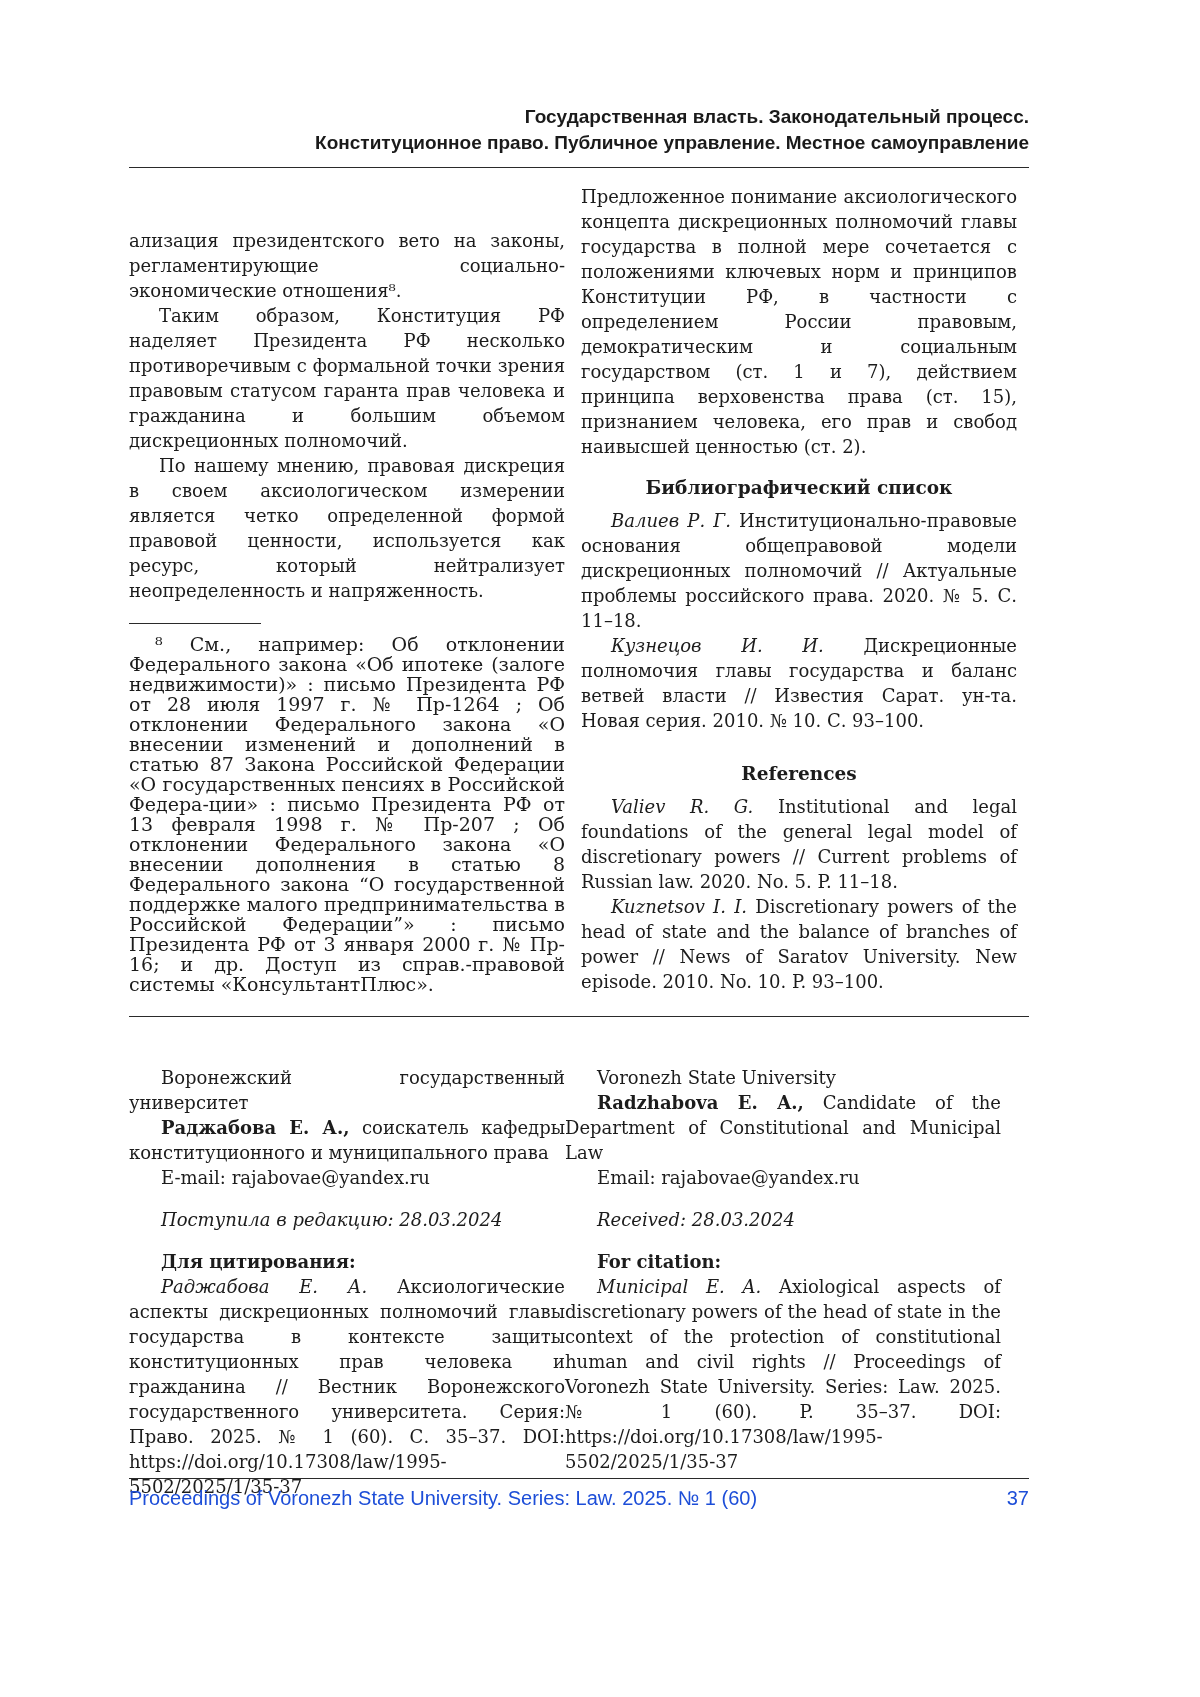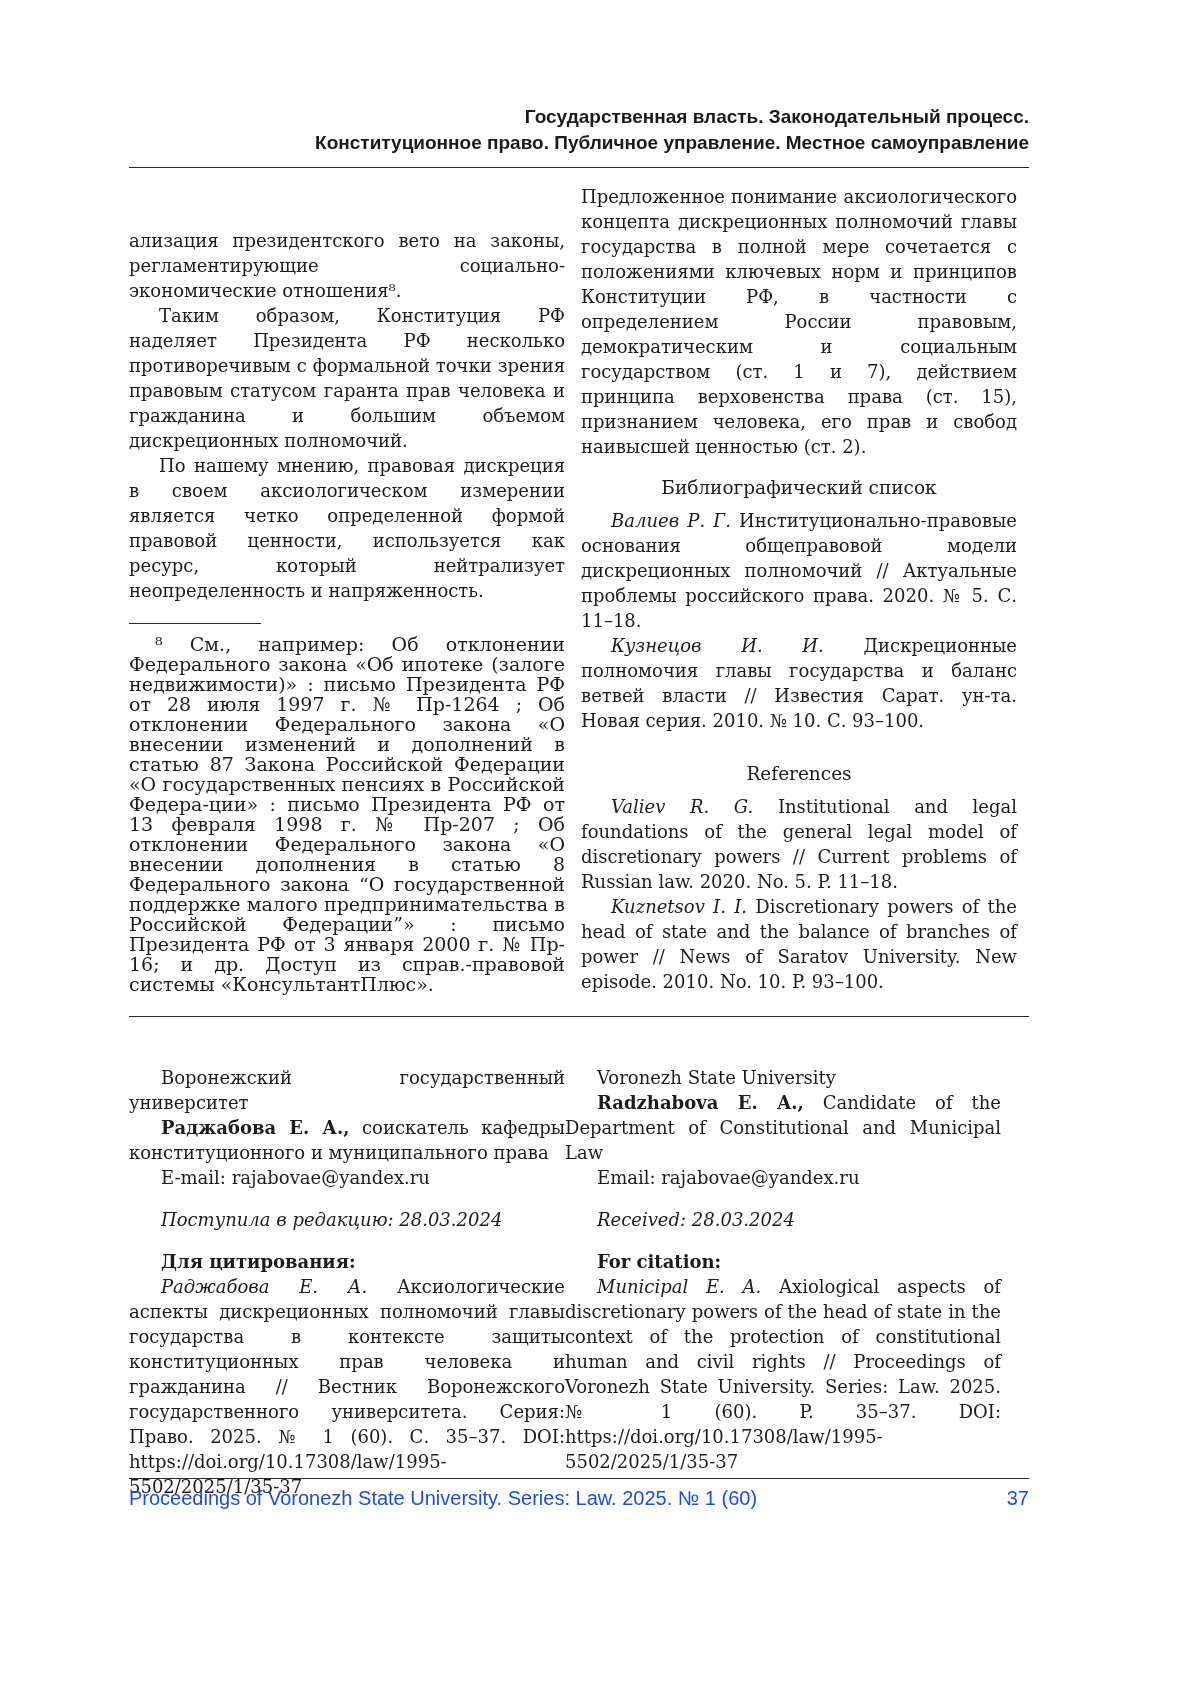--- a/index.html
+++ b/index.html
@@ -57,21 +57,21 @@
     border-top: 1.2px solid #2a2a2a;
     margin: 20px 0 10px 0;
   }
   .footnote {
     font-size: 19px;
     line-height: 20px;
     text-indent: 26px;
   }
   .col-heading {
     text-align: center;
-    font-weight: 400;
+    font-weight: 700;
     font-size: 18.5px;
     margin: 16px 0 8px 0;
     text-indent: 0;
   }
   .refs-heading { margin-top: 28px; }
   .bib-entry i, .authors-col i { }
   .mid-rule {
     border: none;
     border-top: 1.2px solid #2a2a2a;
     margin: 22px 0 0 0;

